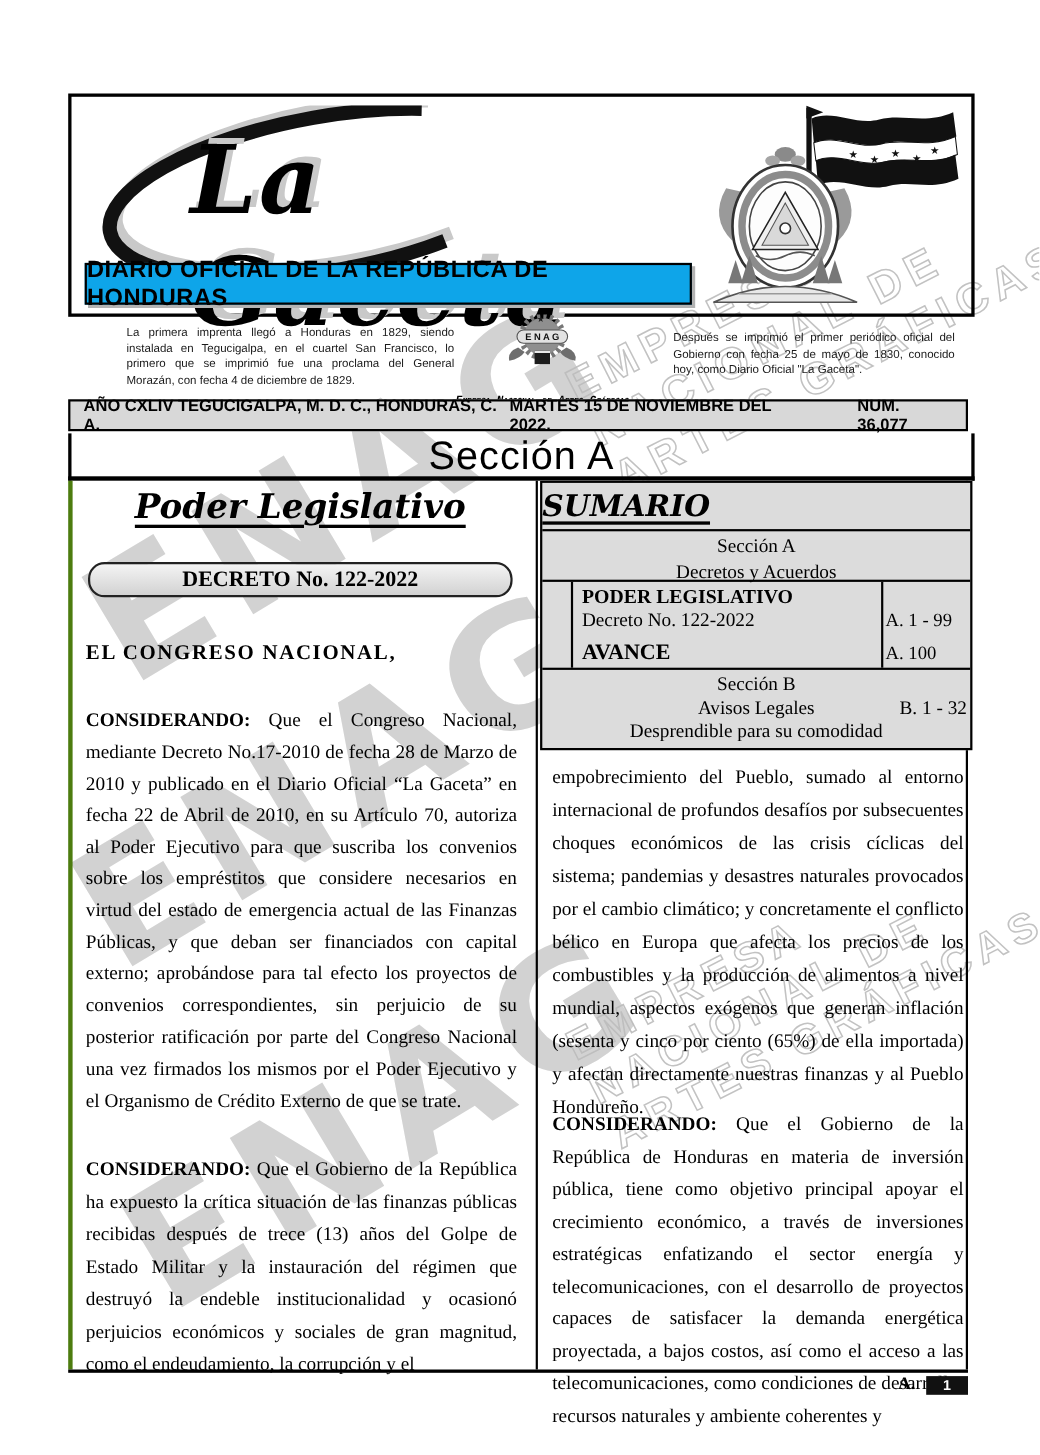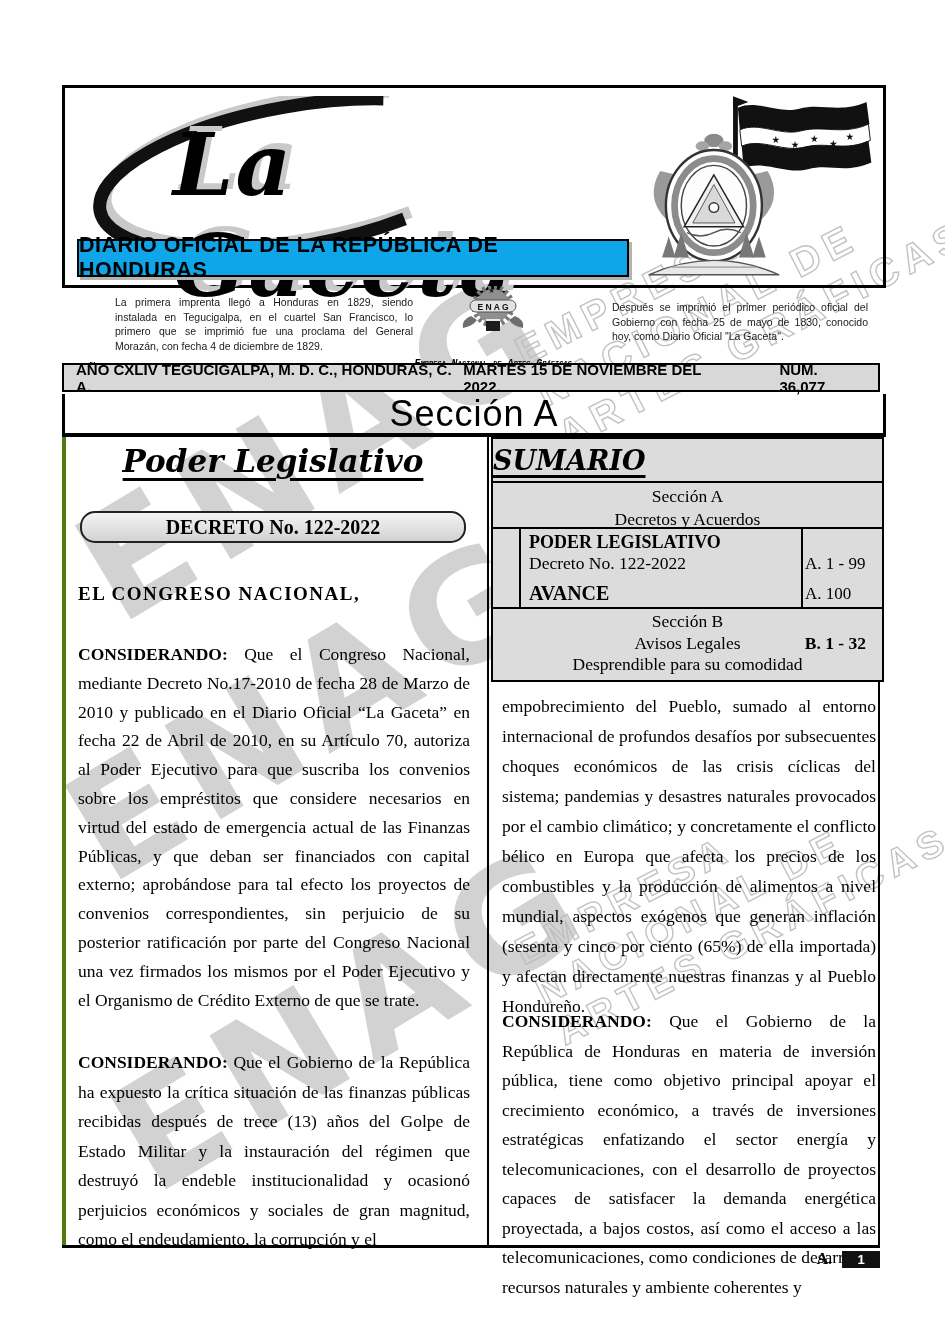--- a/index.html
+++ b/index.html
@@ -79,21 +79,21 @@
   .sum-mid .t1{font-weight:bold;font-size:18px;line-height:21px;}
   .sum-mid .t2{font-size:17.5px;line-height:21px;}
   .sum-mid .t3{font-weight:bold;font-size:20px;line-height:21px;margin-top:auto;}
   .sum-pages{width:81px;border-left:2px solid #000;padding:3px 4px 3px 2px;box-sizing:border-box;
              display:flex;flex-direction:column;font-size:17px;}
   .sum-pages .p1{margin-top:21px;line-height:21px;white-space:nowrap;}
   .sum-pages .p2{margin-top:auto;line-height:21px;white-space:nowrap;}
   .sum-bottom{border-top:2px solid #000;text-align:center;font-size:17.5px;line-height:21.5px;
               padding:2px 0 4px;}
   .sumb-line{position:relative;}
-  .sumb-pages{position:absolute;right:16px;top:0;font-weight:bold;}
+  .sumb-pages{position:absolute;right:3px;top:0;}
   
   .bottom-rule{left:62px;top:1245px;width:818px;height:3px;background:#000;}
   .footer{left:62px;top:1250px;width:818px;display:flex;justify-content:flex-end;
           align-items:center;gap:10px;}
   .footer .sec{font-weight:bold;font-size:16px;}
   .page-badge{width:38px;height:17px;background:#111;color:#fff;display:flex;align-items:center;
               justify-content:center;font-family:"Liberation Sans",sans-serif;
               font-weight:bold;font-size:13px;}
 </style>
 </head>

